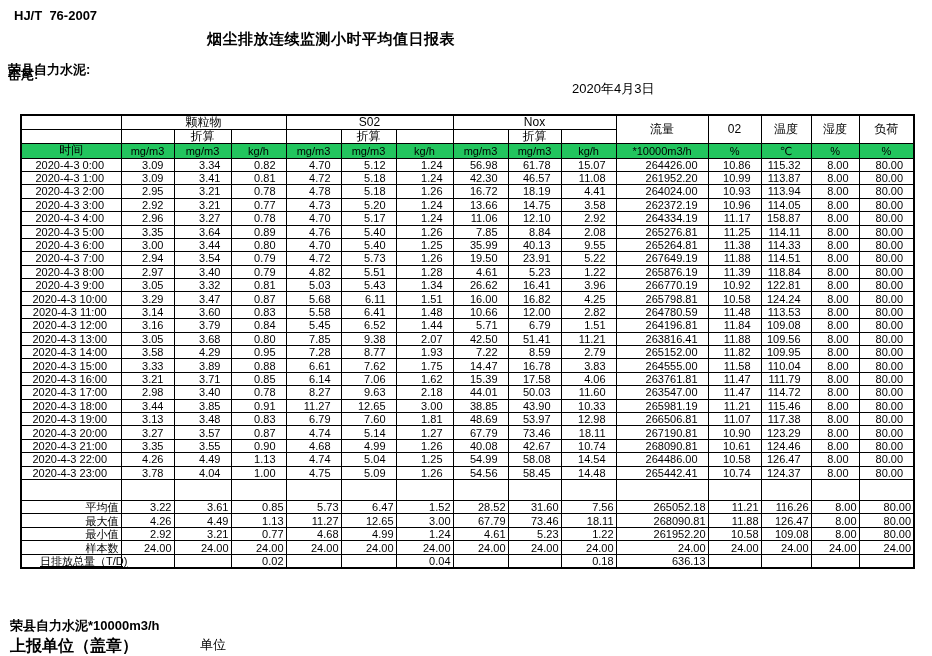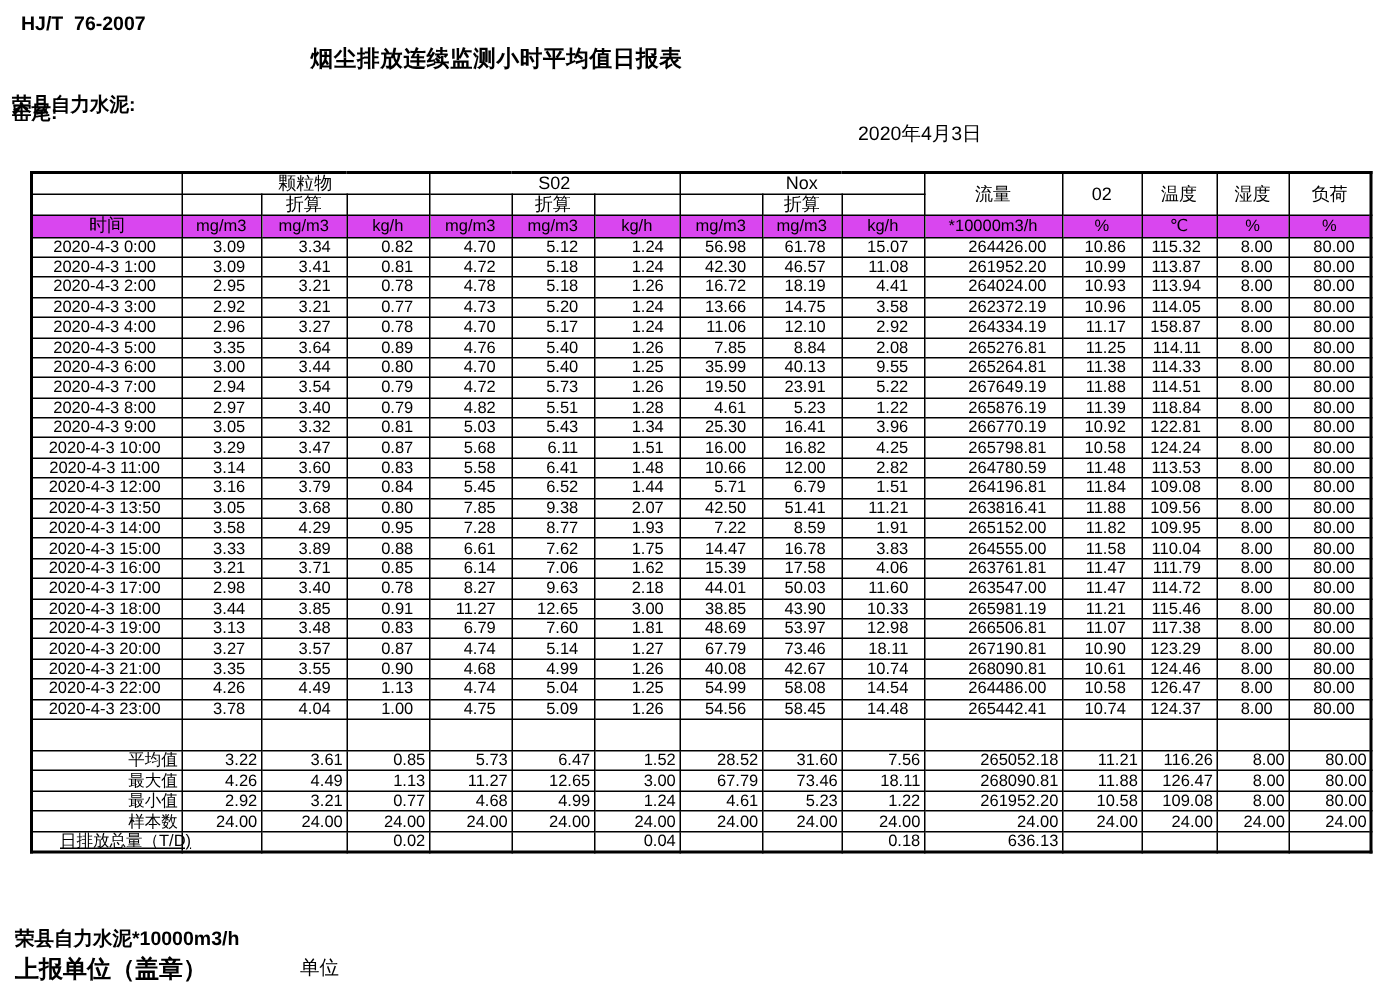--- a/index.html
+++ b/index.html
@@ -20,21 +20,21 @@
   table {
     border-collapse:collapse; table-layout:fixed; width:893px;
     font-size:11px; border:2px solid #000;
   }
   td, th {
     border:1px solid #000; padding:0; overflow:hidden;
     white-space:nowrap; font-weight:normal; line-height:1.1;
     text-align:center; vertical-align:middle;
   }
   thead th { height:13px; font-size:12px; }
-  thead .unit-row th { height:14px; background:#d946ef; font-size:11px; }
+  thead .unit-row th { height:14px; background:#22c55e; font-size:11px; }
   thead .unit-row th.cjk { font-size:12px; }
   tr.data-row td { height:13.4px; }
   tr.data-row td.time-cell { padding-right:3px; }
   tr.data-row td.num-cell { text-align:right; padding-right:10px; }
   tr.sep-row td { height:21px; }
   tr.summary-row td { height:13.5px; }
   tr.summary-row td.label-cell { text-align:right; padding-right:2px; }
   tr.summary-row td.label-left { text-align:center; padding-left:18px; overflow:visible;text-decoration:underline; }
   tr.summary-row td.num-cell { text-align:right; padding-right:2px; }
 
@@ -267,21 +267,21 @@
           <td class="num-cell">80.00</td>
         </tr>
         <tr class="data-row">
           <td class="time-cell">2020-4-3 9:00</td>
           <td class="num-cell">3.05</td>
           <td class="num-cell">3.32</td>
           <td class="num-cell">0.81</td>
           <td class="num-cell">5.03</td>
           <td class="num-cell">5.43</td>
           <td class="num-cell">1.34</td>
-          <td class="num-cell">25.30</td>
+          <td class="num-cell">26.62</td>
           <td class="num-cell">16.41</td>
           <td class="num-cell">3.96</td>
           <td class="num-cell">266770.19</td>
           <td class="num-cell">10.92</td>
           <td class="num-cell">122.81</td>
           <td class="num-cell">8.00</td>
           <td class="num-cell">80.00</td>
         </tr>
         <tr class="data-row">
           <td class="time-cell">2020-4-3 10:00</td>
@@ -328,21 +328,21 @@
           <td class="num-cell">5.71</td>
           <td class="num-cell">6.79</td>
           <td class="num-cell">1.51</td>
           <td class="num-cell">264196.81</td>
           <td class="num-cell">11.84</td>
           <td class="num-cell">109.08</td>
           <td class="num-cell">8.00</td>
           <td class="num-cell">80.00</td>
         </tr>
         <tr class="data-row">
-          <td class="time-cell">2020-4-3 13:50</td>
+          <td class="time-cell">2020-4-3 13:00</td>
           <td class="num-cell">3.05</td>
           <td class="num-cell">3.68</td>
           <td class="num-cell">0.80</td>
           <td class="num-cell">7.85</td>
           <td class="num-cell">9.38</td>
           <td class="num-cell">2.07</td>
           <td class="num-cell">42.50</td>
           <td class="num-cell">51.41</td>
           <td class="num-cell">11.21</td>
           <td class="num-cell">263816.41</td>
@@ -354,21 +354,21 @@
         <tr class="data-row">
           <td class="time-cell">2020-4-3 14:00</td>
           <td class="num-cell">3.58</td>
           <td class="num-cell">4.29</td>
           <td class="num-cell">0.95</td>
           <td class="num-cell">7.28</td>
           <td class="num-cell">8.77</td>
           <td class="num-cell">1.93</td>
           <td class="num-cell">7.22</td>
           <td class="num-cell">8.59</td>
-          <td class="num-cell">1.91</td>
+          <td class="num-cell">2.79</td>
           <td class="num-cell">265152.00</td>
           <td class="num-cell">11.82</td>
           <td class="num-cell">109.95</td>
           <td class="num-cell">8.00</td>
           <td class="num-cell">80.00</td>
         </tr>
         <tr class="data-row">
           <td class="time-cell">2020-4-3 15:00</td>
           <td class="num-cell">3.33</td>
           <td class="num-cell">3.89</td>

